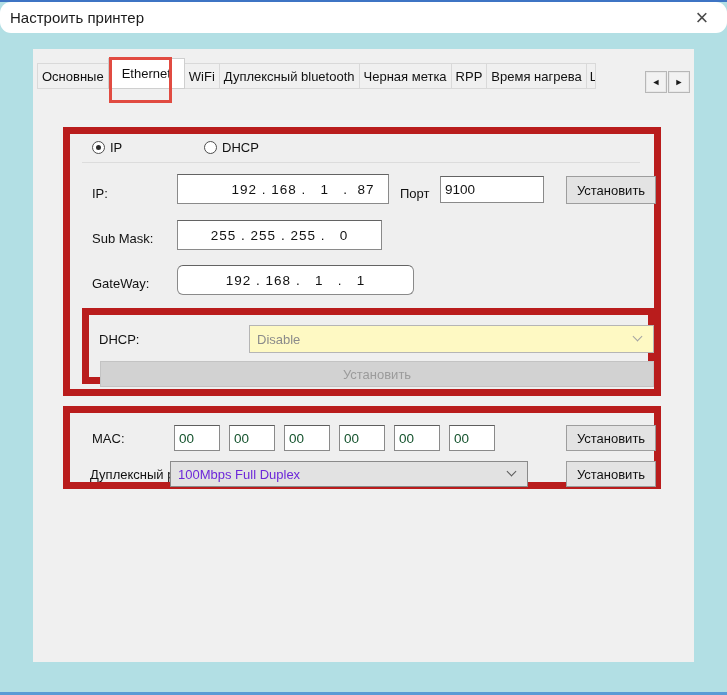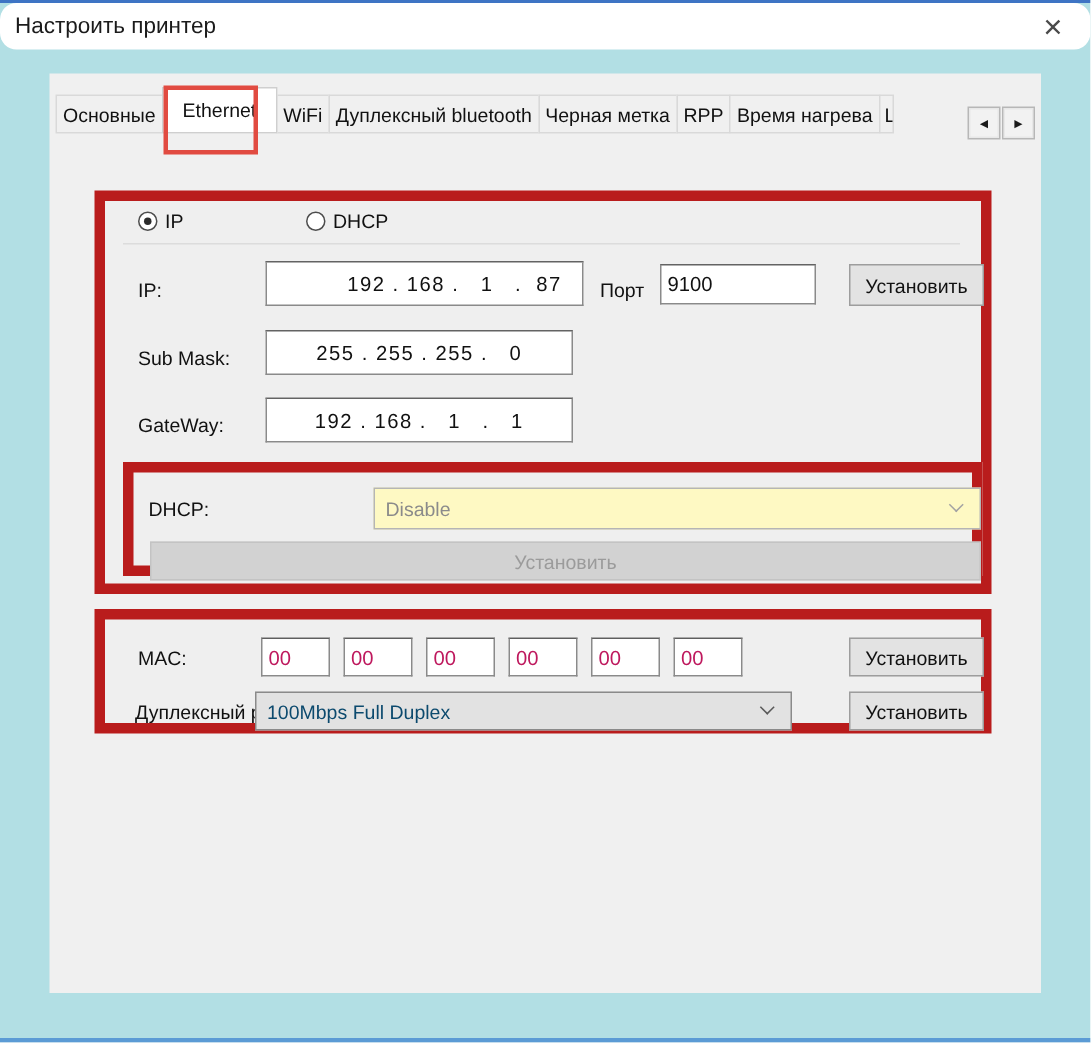--- a/index.html
+++ b/index.html
@@ -75,32 +75,32 @@
   .center{text-align:center;letter-spacing:1px;}
   
   .btn{
     position:absolute;background:#e3e3e3;border:1px solid #9d9d9d;
     font-size:13px;color:#111;display:flex;align-items:center;justify-content:center;cursor:pointer;
   }
   .btn.disabled{background:#d2d2d2;border-color:#c3c3c3;color:#9b9b9b;cursor:default;}
   
   .combo{
     position:absolute;border:1px solid #8a8a8a;background:#e2e2e2;
-    display:flex;align-items:center;padding:0 26px 0 7px;font-size:13px;color:#0c4a6e;cursor:pointer;
+    display:flex;align-items:center;padding:0 26px 0 7px;font-size:13px;color:#6d28d9;cursor:pointer;
   }
   .combo .chev{
     position:absolute;right:12px;top:50%;width:7px;height:7px;margin-top:-6px;
     border-right:1.5px solid #5a5a5a;border-bottom:1.5px solid #5a5a5a;transform:rotate(45deg);
   }
   .combo.disabled{background:#fef9c3;border-color:#b5b5b5;color:#8b8b8b;cursor:default;}
   .combo.disabled .chev{border-color:#a3a3a3;}
   .mac-inputs{position:absolute;left:104px;top:12px;display:flex;gap:9px;}
   .mac-inputs input{
     position:static;width:46px;height:26px;background:#fff;border:1px solid #8a8a8a;border-top-color:#5e5e5e;
-    font-family:"Liberation Sans", sans-serif;font-size:13.5px;color:#be185d;padding:0 4px;outline:none;
+    font-family:"Liberation Sans", sans-serif;font-size:13.5px;color:#14532d;padding:0 4px;outline:none;
   }
   .clip-label{overflow:hidden;width:81px;}
 </style>
 </head>
 <body>
 
 <div class="window">
 
   <div class="titlebar">
     <span>Настроить принтер</span>
@@ -156,21 +156,21 @@
       <div class="lbl" style="left:22px;top:52px;">IP:</div>
       <input class="tinput center" style="left: 107px; top: 40px; width: 212px; height: 30px; padding-left: 44px;" value="192 . 168 .   1   .  87">
       <div class="lbl" style="left:330px;top:52px;">Порт</div>
       <input class="tinput" style="left: 370px; top: 42px; width: 104px; height: 27px;" value="9100">
       <div class="btn" style="left:496px;top:42px;width:90px;height:28px;">Установить</div>
 
       <div class="lbl" style="left:22px;top:97px;">Sub Mask:</div>
       <input class="tinput center" style="left: 107px; top: 86px; width: 205px; height: 30px;" value="255 . 255 . 255 .   0">
 
       <div class="lbl" style="left:22px;top:142px;">GateWay:</div>
-      <input class="tinput center" style="left: 107px; top: 131px; width: 205px; height: 30px;" value="192 . 168 .   1   .   1">
+      <input class="tinput center" style="left: 107px; top: 131px; width: 237px; height: 30px; border-radius: 6px;" value="192 . 168 .   1   .   1">
 
       <div class="groupbox inner-dhcp">
         <div class="lbl" style="left:10px;top:17px;">DHCP:</div>
         <div class="combo disabled" style="left:160px;top:10px;width:405px;height:28px;">
           <span>Disable</span>
           <span class="chev"></span>
         </div>
         <div class="btn disabled" style="left:11px;top:46px;width:554px;height:26px;">Установить</div>
       </div>
     </div>

